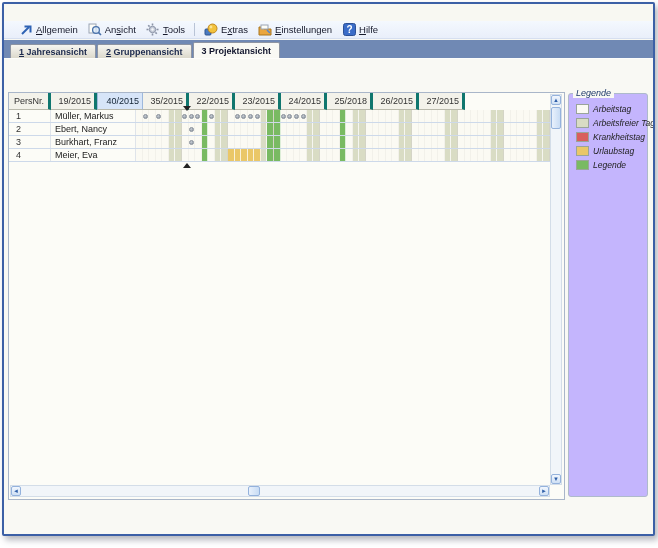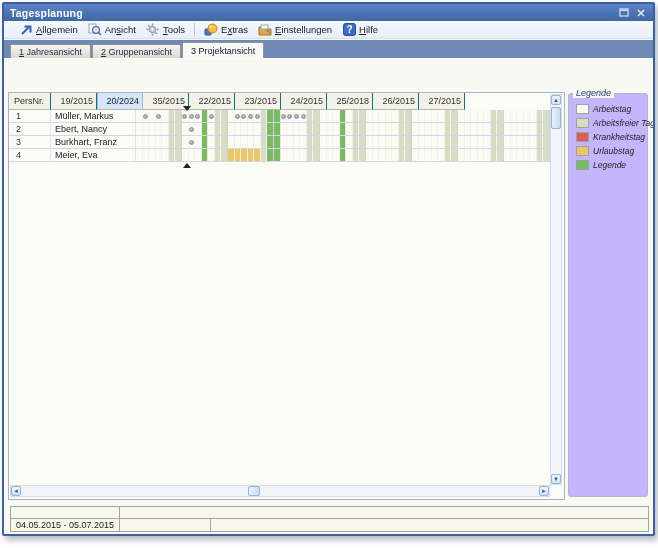--- a/index.html
+++ b/index.html
@@ -27,21 +27,21 @@
     background:linear-gradient(180deg,#f4f8fe,#e9effa); border-bottom:1px solid #d6dff0;
     display:flex; align-items:center; padding-left:10px; }
   .menu-item { display:flex; align-items:center; gap:3px; padding:1px 5px; font-size:9.5px; color:#15182a; }
   .menu-item u { text-decoration:underline; }
   .menu-sep { width:1px; height:13px; background:#b9c4d6; margin:0 4px; }
   .micon { width:14px; height:13px; display:inline-flex; align-items:center; justify-content:center; }
   .micon svg { display:block; }
 
   
   .band { position:absolute; left:0; top:36px; right:0; height:18px; background:#7089b4; }
-  .tabs { position:absolute; left:6px; bottom:0; display:flex; align-items:flex-end; }
+  .tabs { position:absolute; left:6px; bottom:0; display:flex; align-items:flex-end;font-weight:bold; }
   .tab { height:14px; padding:1px 8px 0 8px; font-size:9px; color:#1c2a4d;
     background:linear-gradient(180deg,#f7f6f1,#dcd9cc); border:1px solid #8d94a2; border-bottom:none;
     border-radius:2px 2px 0 0; margin-right:1px; white-space:nowrap; display:flex; align-items:center; gap:3px; }
   .tab.active { height:16px; background:#f9f9f4; color:#10142c; position:relative; z-index:3; }
   .tab u { text-decoration:underline; }
 
   
   .tabpage { position:absolute; left:0; top:54px; right:0; bottom:0; background:#f9f9f4; border-top:1px solid #fdfdfb; }
 
   
@@ -51,21 +51,21 @@
   .combo { position:absolute; left:73px; top:5px; right:4px; height:17px;
     background:#ffffff; border:1px solid #93a8c8; display:flex; }
   .combo-value { flex:1; font-size:9.5px; color:#222; padding:2px 4px; overflow:hidden; }
   .combo-btn { width:13px; border-left:1px solid #8fb0dd; background:linear-gradient(180deg,#eaf2fd,#cfe0f6);
     display:flex; align-items:center; justify-content:center; color:#2f5fa8; font-size:7px; }
 
   
   .gridpanel { position:absolute; left:4px; top:33px; width:557px; height:408px;
     background:#fcfcf7; border:1px solid #a9b6c9; }
   .ghead { position:absolute; left:0; top:0; height:17px; display:flex; z-index:2; }
-  .hcell { background:#f3f2ea; border-right:1px solid #0f766e; border-bottom:1px solid #b9b9ab;
+  .hcell { background:#f3f2ea; border-right:3px solid #0f766e; border-bottom:1px solid #b9b9ab;
     font-size:9px; color:#333; display:flex; align-items:center; }
   .hcell.fixed { padding-left:5px; }
   .hcell.week { justify-content:flex-end; padding-right:3px; }
   .hcell.week.hl { background:#d7e5f8; border-left:1px solid #9db8dc; border-right:1px solid #9db8dc; color:#123; }
   .gbody { position:absolute; left:0; top:17px; }
   .grow { display:flex; height:13px; border-bottom:1px solid #cdd9ea; background:#fcfcf7; }
   .cell-pers { width:42px; font-size:9px; color:#333; padding-left:7px; border-right:1px solid #dfe4ea; display:flex; align-items:center; }
   .cell-name { width:85px; font-size:9px; color:#222; padding-left:4px; border-right:1px solid #dfe4ea; display:flex; align-items:center; white-space:nowrap; overflow:hidden; }
   .weekblock { width:46px; display:flex; border-right:1px solid #d4d4c6; }
   .day { flex:1; position:relative; border-right:1px solid rgba(0,0,0,0.035); display:flex; align-items:center; justify-content:center; }
@@ -103,36 +103,20 @@
   .scell { background:#f7f7f0; border:1px solid #a6a69b; border-top:none; font-size:9px; color:#222;
     display:flex; align-items:center; padding-left:5px; white-space:nowrap; }
   .srow:first-child .scell { border-top:1px solid #a6a69b; }
   .srow .scell + .scell { border-left:none; }
 </style>
 </head>
 <body>
 
 <div class="window">
 
-  <div class="titlebar">
-    <span class="title">Tagesplanung</span>
-    <span class="tb-btns">
-      <span class="tb-btn">
-        <svg width="10" height="9" viewBox="0 0 10 9">
-          <rect x="1" y="1" width="8" height="7" fill="none" stroke="#c9d5ea" stroke-width="1.4"></rect>
-          <line x1="1" y1="2.2" x2="9" y2="2.2" stroke="#c9d5ea" stroke-width="1.6"></line>
-        </svg>
-      </span>
-      <span class="tb-btn">
-        <svg width="8" height="8" viewBox="0 0 8 8">
-          <path d="M1 1 L7 7 M7 1 L1 7" stroke="#dfe6f2" stroke-width="1.6"></path>
-        </svg>
-      </span>
-    </span>
-  </div>
 
   <div class="menubar">
       <span class="menu-item">
         <span class="micon">
           <svg width="13" height="12" viewBox="0 0 13 12">
             <path d="M2 10 L9 3" stroke="#2e62b4" stroke-width="2" fill="none"></path>
             <path d="M4.5 2.5 H10.5 V8.5" stroke="#2e62b4" stroke-width="2" fill="none"></path>
           </svg>
         </span>
         <span><u>A</u>llgemein</span>
@@ -210,21 +194,21 @@
       </div>
   </div>
 
   <div class="tabpage">
 
 
     <div class="gridpanel">
       <div class="ghead">
           <div class="hcell fixed" style="width: 42px;">PersNr.</div>
           <div class="hcell week" style="width: 46px;">19/2015</div>
-          <div class="hcell week hl" style="width: 46px;">20/2024</div>
+          <div class="hcell week hl" style="width: 46px;">40/2015</div>
           <div class="hcell week" style="width: 46px;">35/2015</div>
           <div class="hcell week" style="width: 46px;">22/2015</div>
           <div class="hcell week" style="width: 46px;">23/2015</div>
           <div class="hcell week" style="width: 46px;">24/2015</div>
           <div class="hcell week" style="width: 46px;">25/2018</div>
           <div class="hcell week" style="width: 46px;">26/2015</div>
           <div class="hcell week" style="width: 46px;">27/2015</div>
         </div>
       <div class="gbody">
           <div class="grow">
@@ -634,26 +618,15 @@
             <span class="lbox" style="background: rgb(234, 199, 104);"></span>
             <span class="llabel">Urlaubstag</span>
           </div>
           <div class="legend-item">
             <span class="lbox" style="background: rgb(121, 186, 98);"></span>
             <span class="llabel">Legende</span>
           </div>
         </div>
     </div>
 
-    <div class="statusarea">
-        <div class="srow">
-          <div class="scell" style="width: 110px;"></div>
-          <div class="scell" style="width: 529px;"></div>
-        </div>
-        <div class="srow">
-          <div class="scell" style="width: 110px;">04.05.2015 - 05.07.2015</div>
-          <div class="scell" style="width: 91px;"></div>
-          <div class="scell" style="width: 438px;"></div>
-        </div>
-      </div>
 
   </div>
 </div>
 
 </body></html>

